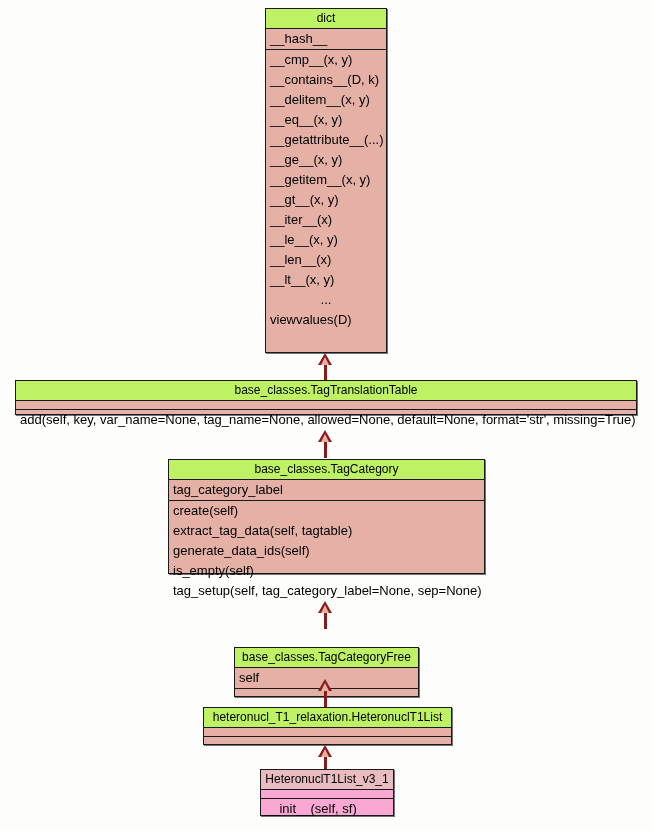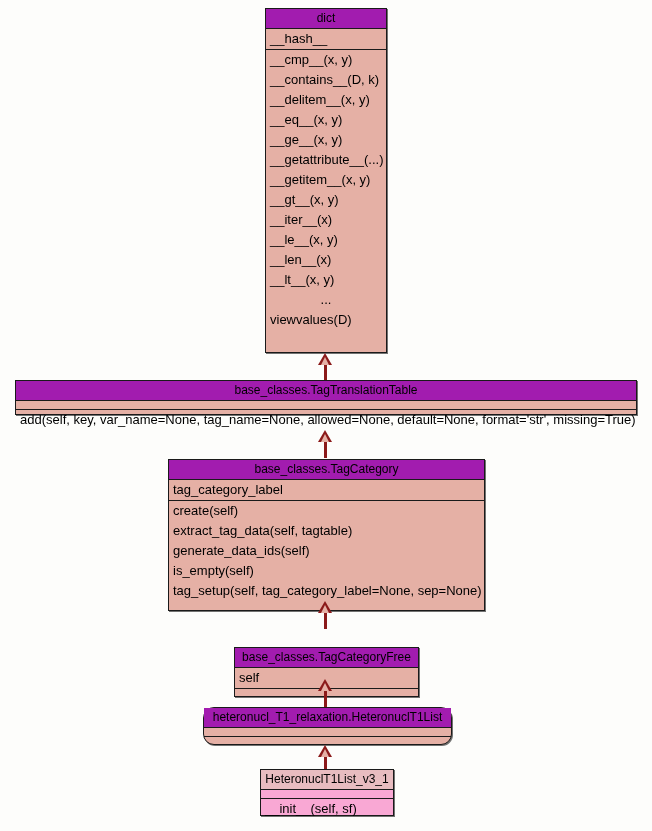--- a/index.html
+++ b/index.html
@@ -31,21 +31,21 @@
     background: #f9a8d4;
   }
 
   .uml-title {
     box-sizing: border-box;
     text-align: center;
     font-size: 12px;
     line-height: 19px;
     height: 20px;
     color: #000;
-    background: #a21caf;
+    background: #bef264;
     border-bottom: 1px solid #1a1a1a;
     white-space: nowrap;
     overflow: hidden;
     padding: 0 2px;
   }
   .variant-leaf .uml-title {
     background: #e8bcc0;
   }
 
   .uml-compartment {
@@ -110,22 +110,22 @@
   <div class="uml-class" style="left:265px; top:8px; width:122px; height:345px;">
     <div class="uml-title">dict</div>
     <div class="uml-compartment">
       <div class="uml-row">__hash__</div>
     </div>
     <div class="uml-compartment last">
       <div class="uml-row">__cmp__(x, y)</div>
       <div class="uml-row">__contains__(D, k)</div>
       <div class="uml-row">__delitem__(x, y)</div>
       <div class="uml-row">__eq__(x, y)</div>
+      <div class="uml-row">__getattribute__(...)</div>
       <div class="uml-row">__ge__(x, y)</div>
-      <div class="uml-row">__getattribute__(...)</div>
       <div class="uml-row">__getitem__(x, y)</div>
       <div class="uml-row">__gt__(x, y)</div>
       <div class="uml-row">__iter__(x)</div>
       <div class="uml-row">__le__(x, y)</div>
       <div class="uml-row">__len__(x)</div>
       <div class="uml-row">__lt__(x, y)</div>
       <div class="uml-row centered">...</div>
       <div class="uml-row">viewvalues(D)</div>
     </div>
   </div>
@@ -137,21 +137,21 @@
     <div class="uml-title">base_classes.TagTranslationTable</div>
     <div class="uml-compartment empty"></div>
     <div class="uml-compartment last">
       <div class="uml-row">add(self, key, var_name=None, tag_name=None, allowed=None, default=None, format='str', missing=True)</div>
     </div>
   </div>
 
   <div class="edge-line" style="left:324px; top:442px; height:16px;"></div>
   <div class="edge-arrow" style="left:318px; top:430px;"></div>
 
-  <div class="uml-class" style="left:168px; top:459px; width:317px; height:152px;">
+  <div class="uml-class" style="left:168px; top:459px; width:317px; height:115px;">
     <div class="uml-title">base_classes.TagCategory</div>
     <div class="uml-compartment">
       <div class="uml-row">tag_category_label</div>
     </div>
     <div class="uml-compartment last">
       <div class="uml-row">create(self)</div>
       <div class="uml-row">extract_tag_data(self, tagtable)</div>
       <div class="uml-row">generate_data_ids(self)</div>
       <div class="uml-row">is_empty(self)</div>
       <div class="uml-row">tag_setup(self, tag_category_label=None, sep=None)</div>
@@ -165,21 +165,21 @@
     <div class="uml-title">base_classes.TagCategoryFree</div>
     <div class="uml-compartment">
       <div class="uml-row">self</div>
     </div>
     <div class="uml-compartment last empty"></div>
   </div>
 
   <div class="edge-line" style="left:324px; top:691px; height:16px;"></div>
   <div class="edge-arrow" style="left:318px; top:679px;"></div>
 
-  <div class="uml-class" style="left:203px; top:707px; width:249px; height:38px;border-radius:11px;">
+  <div class="uml-class" style="left:203px; top:707px; width:249px; height:38px;">
     <div class="uml-title">heteronucl_T1_relaxation.HeteronuclT1List</div>
     <div class="uml-compartment empty"></div>
     <div class="uml-compartment last empty"></div>
   </div>
 
   <div class="edge-line" style="left:324px; top:757px; height:14px;"></div>
   <div class="edge-arrow on-leaf" style="left:318px; top:745px;"></div>
 
   <div class="uml-class variant-leaf" style="left:260px; top:769px; width:134px; height:47px;">
     <div class="uml-title">HeteronuclT1List_v3_1</div>

